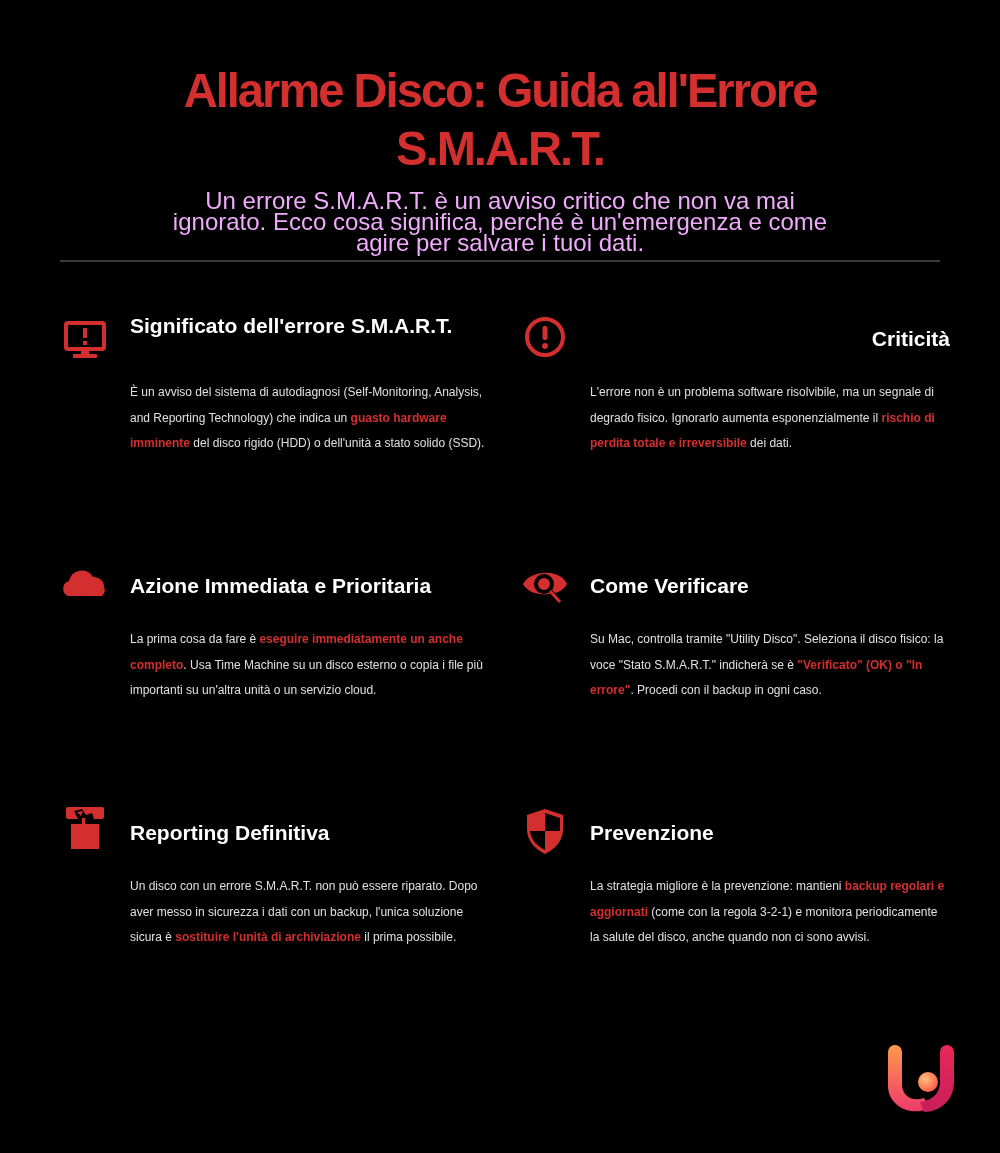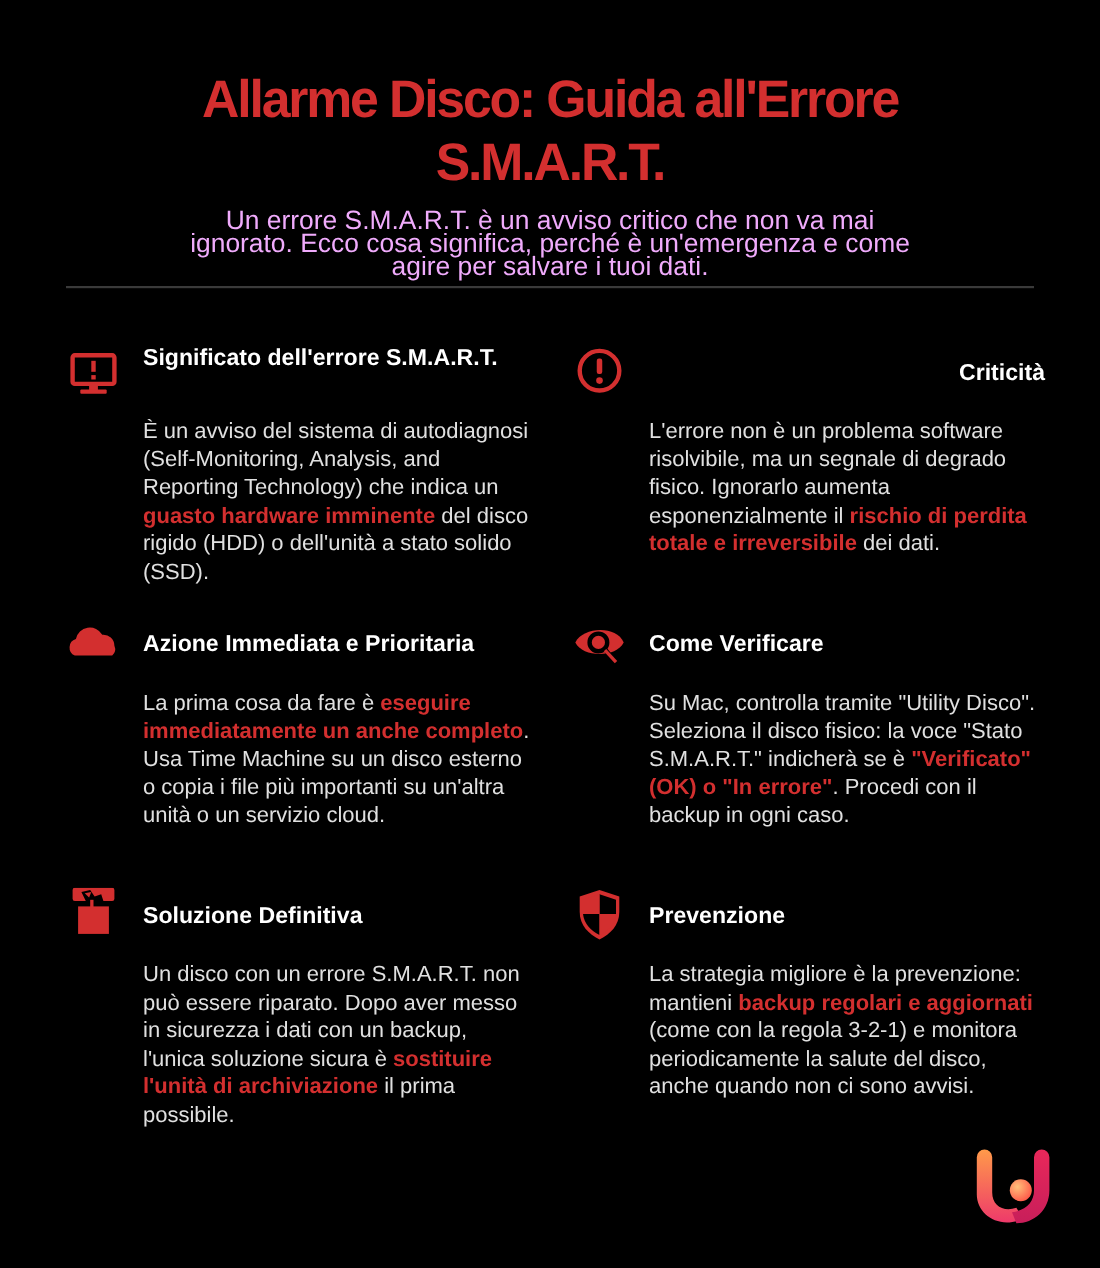--- a/index.html
+++ b/index.html
@@ -6,21 +6,21 @@
   html, body { width: 1000px; height: 1153px; background: #000; }
   body { font-family: "Liberation Sans", sans-serif; color: #e6e6e6; position: relative; overflow: hidden; }
   .header { position: absolute; left: 0; top: 62px; width: 1000px; text-align: center; }
   .title { font-family: "Liberation Sans", sans-serif; font-weight: 700; font-size: 48px; line-height: 58px; color: #d32f2f; letter-spacing: -2px; transform: scaleX(0.98); }
   .subtitle { margin: 12px auto 0; width: 680px; font-size: 24px; line-height: 21px; color: #f0abfc; }
   .divider { position: absolute; left: 60px; top: 260px; width: 880px; height: 2px; background: #3a3a3a; }
   .card { position: absolute; width: 420px; }
   .card .icon { position: absolute; left: 0; top: 0; width: 50px; height: 50px; }
   .card .icon svg { width: 100%; height: 100%; display: block; }
   .card h3 { position: absolute; left: 70px; width: 360px; font-size: 21px; line-height: 26px; font-weight: 700; color: #fff; }
-  .card p { position: absolute; left: 70px; width: 355px; font-size: 20px; line-height: 25.5px; color: #e0e0e0; }
+  .card p { position: absolute; left: 70px; width: 355px; font-size: 12px; line-height: 25.5px; color: #e0e0e0; }
   .hl { color: #d32f2f; font-weight: 700; }
   .logo { position: absolute; left: 884px; top: 1042px; width: 74px; height: 72px; }
 </style>
 </head>
 <body>
 
 <header class="header">
   <h1 class="title">
     <span>Allarme Disco: Guida all'Errore</span><br>
     <span>S.M.A.R.T.</span>
@@ -82,21 +82,21 @@
 <section class="card" style="left:60px; top:807px;">
   <div class="icon">
     <svg viewBox="0 0 50 50">
         <rect x="6" y="0" width="38" height="12" rx="2" fill="#d32f2f"></rect>
         <path d="M14 4 L22 2 L26 8 L32 6 L34 12 L18 12 Z" fill="#000"></path>
         <path d="M17 5 L23 4 L21 9 Z" fill="#d32f2f"></path>
         <rect x="11" y="17" width="28" height="25" fill="#d32f2f"></rect>
         <rect x="22" y="11" width="3" height="8" fill="#d32f2f"></rect>
       </svg>
   </div>
-  <h3 style="top:13px;">Soluzione Definitiva</h3>
+  <h3 style="top:13px;">Reporting Definitiva</h3>
   <p style="top:67px;"><span>Un disco con un errore S.M.A.R.T. non può essere riparato. Dopo aver messo in sicurezza i dati con un backup, l'unica soluzione sicura è </span><span class="hl">sostituire l'unità di archiviazione</span><span> il prima possibile.</span></p>
 </section>
 
 <section class="card" style="left:520px; top:807px;">
   <div class="icon">
     <svg viewBox="0 0 50 50">
         <path d="M25 2 L43 8 V22 C43 34 35 42 25 47 C15 42 7 34 7 22 V8 Z" fill="#d32f2f"></path>
         <path d="M25 6 L40 11 V24 H25 Z" fill="#000"></path>
         <path d="M25 24 H10 C11 33 17 39 25 43 Z" fill="#000"></path>
         <path d="M25 24 L25 6 L10 11 V24 Z" fill="#d32f2f"></path>

